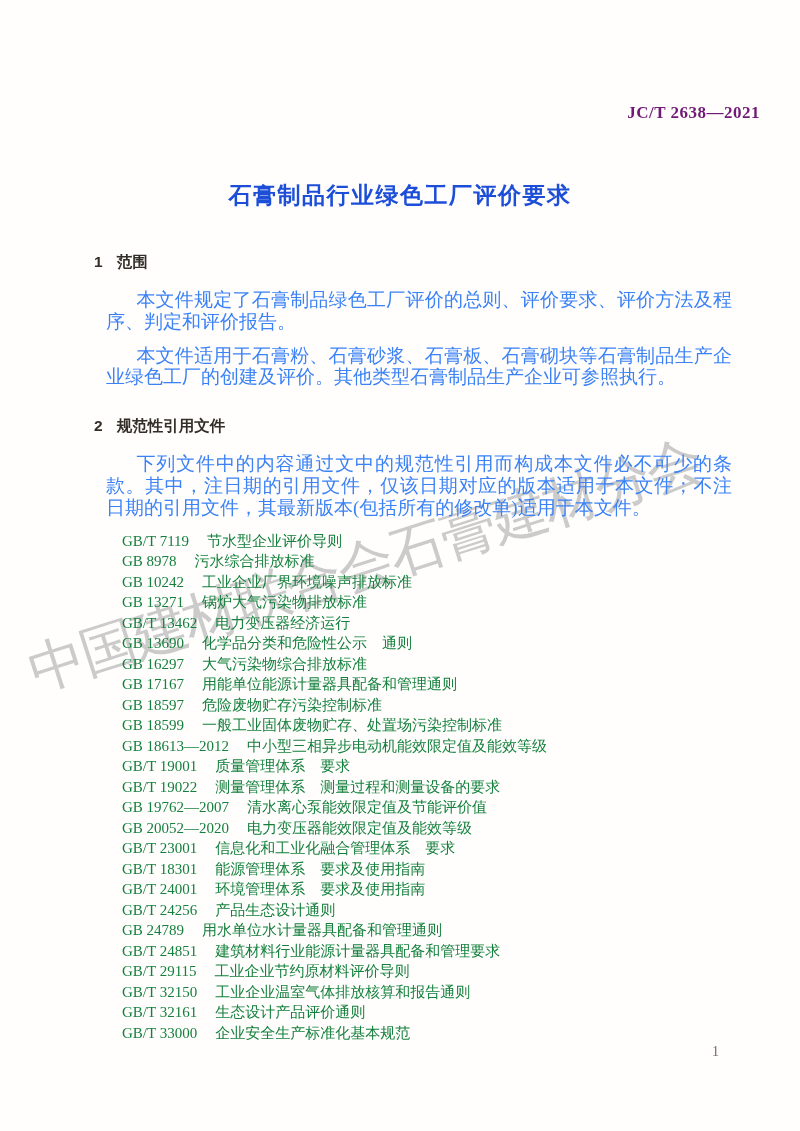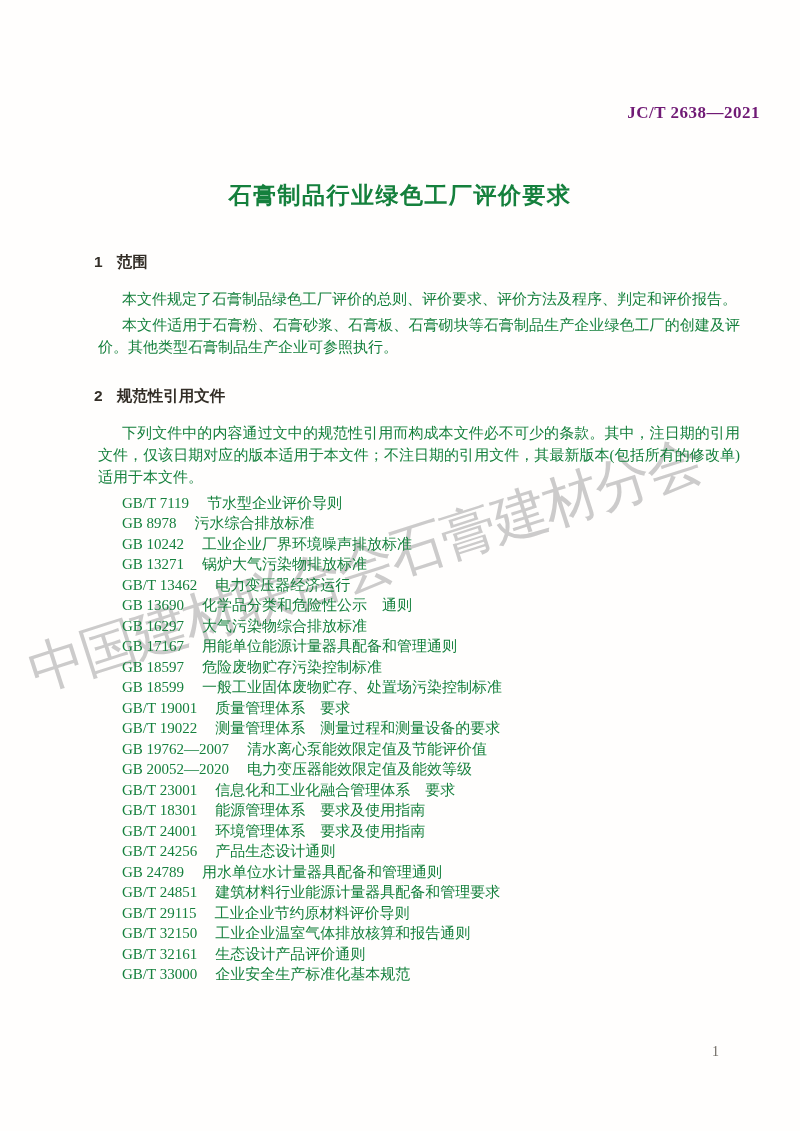--- a/index.html
+++ b/index.html
@@ -40,21 +40,21 @@
   }
 
   .doc-title {
     position: absolute;
     top: 180px; left: 0;
     width: 100%;
     text-align: center;
     font-size: 23px;
     font-weight: bold;
     letter-spacing: 1.5px;
-    color: #15803d;
+    color: #1d4ed8;
     font-family: "Liberation Sans", sans-serif;
     z-index: 2;
   }
 
   .content {
     position: absolute;
     left: 94px; top: 252px;
     width: 650px;
     z-index: 2;
   }
@@ -67,26 +67,26 @@
     line-height: 20px;
     margin: 0;
   }
   .sec-heading .sec-num { margin-right: 14px; }
 
   .sec1-body { margin-top: 17px; }
   .sec2-heading { margin-top: 28px; }
   .sec2-body { margin-top: 17px; }
 
   p.body-par {
-    margin: 4px;
-    font-size: 15px;
+    margin: 12px;
+    font-size: 19px;
     line-height: 21.8px;
     text-align: justify;
     text-indent: 1.6em;
-    color: #15803d;
+    color: #3b82f6;
   }
 
   ul.refs {
     list-style: none;
     margin: 2px 0 0 28px;
     padding: 0;
     font-size: 15px;
     line-height: 20.5px;
     color: #15803d;
   }
@@ -147,20 +147,21 @@
         <li><span class="ref-code">GB 13690</span><span class="ref-title">化学品分类和危险性公示　通则</span></li>
 
         <li><span class="ref-code">GB 16297</span><span class="ref-title">大气污染物综合排放标准</span></li>
 
         <li><span class="ref-code">GB 17167</span><span class="ref-title">用能单位能源计量器具配备和管理通则</span></li>
 
         <li><span class="ref-code">GB 18597</span><span class="ref-title">危险废物贮存污染控制标准</span></li>
 
         <li><span class="ref-code">GB 18599</span><span class="ref-title">一般工业固体废物贮存、处置场污染控制标准</span></li>
 
+        <li><span class="ref-code">GB 18613—2012</span><span class="ref-title">中小型三相异步电动机能效限定值及能效等级</span></li>
 
         <li><span class="ref-code">GB/T 19001</span><span class="ref-title">质量管理体系　要求</span></li>
 
         <li><span class="ref-code">GB/T 19022</span><span class="ref-title">测量管理体系　测量过程和测量设备的要求</span></li>
 
 
         <li><span class="ref-code">GB 19762—2007</span><span class="ref-title">清水离心泵能效限定值及节能评价值</span></li>
 
         <li><span class="ref-code">GB 20052—2020</span><span class="ref-title">电力变压器能效限定值及能效等级</span></li>
 

